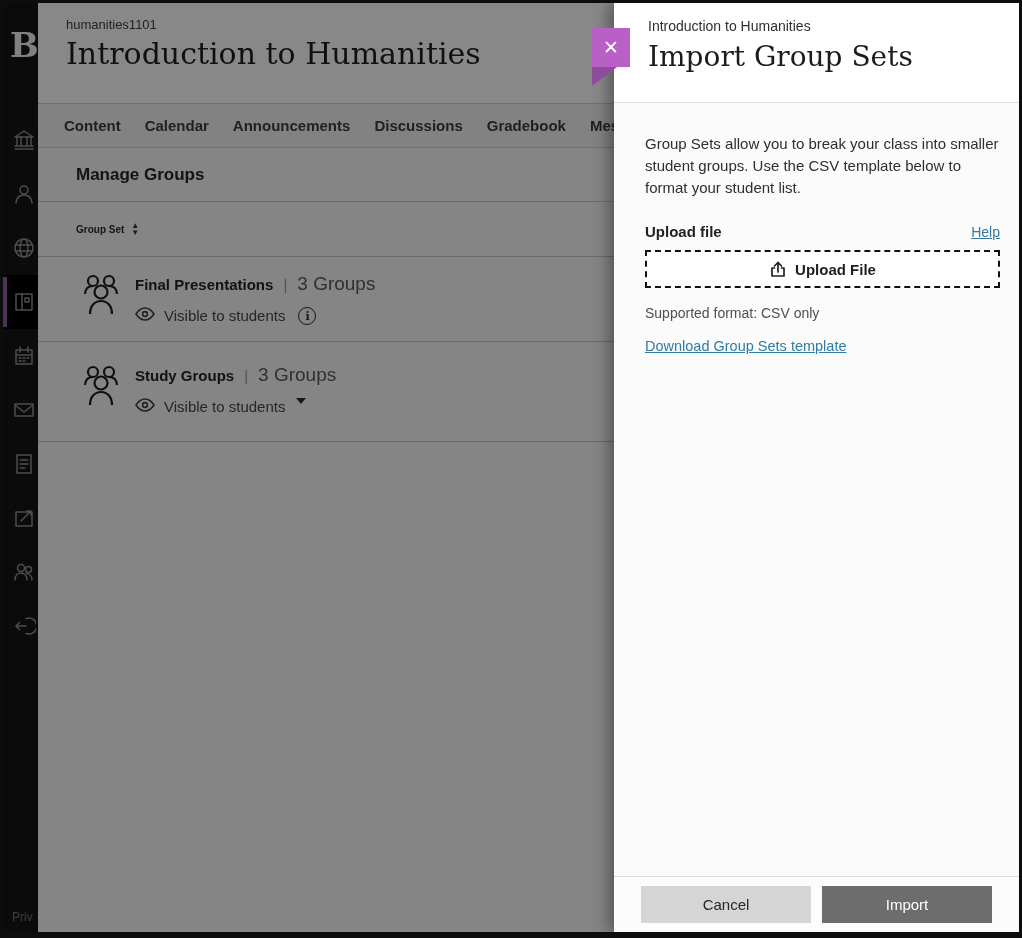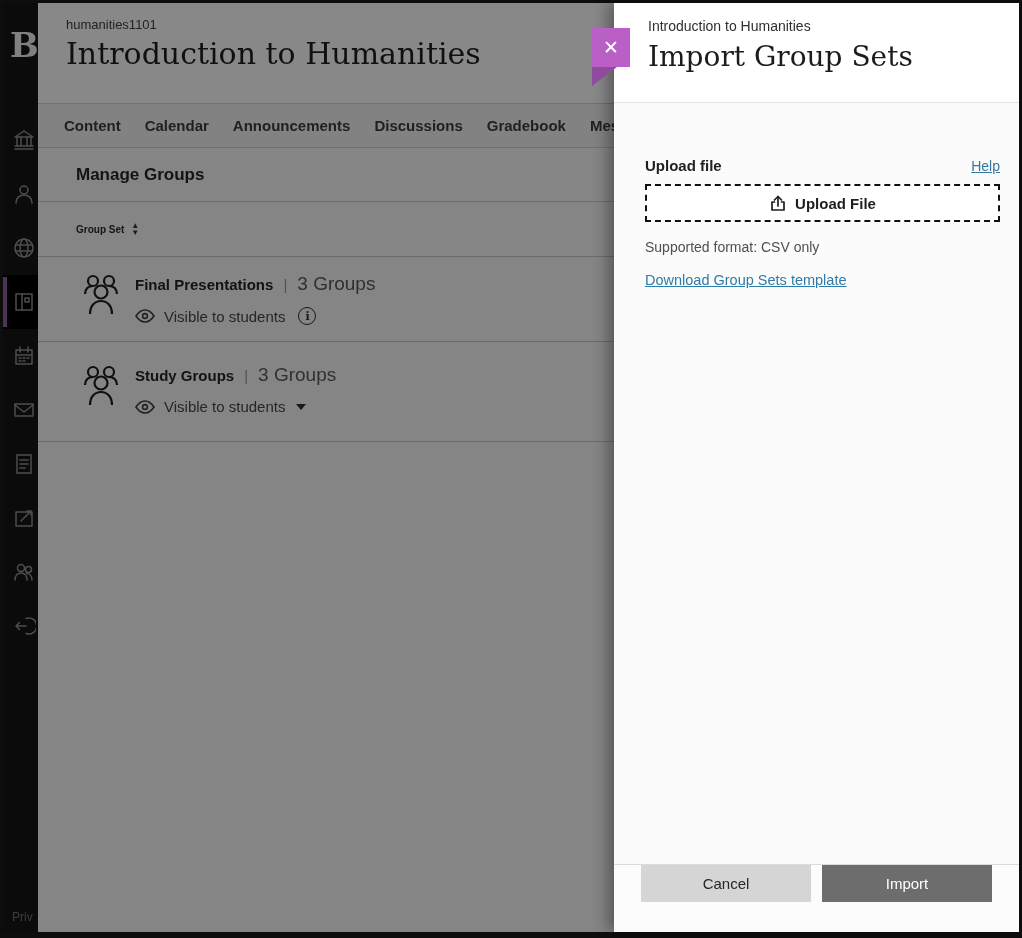--- a/index.html
+++ b/index.html
@@ -31,21 +31,21 @@
   .table-header{ height:56px; display:flex; align-items:center; gap:7px; padding-left:38px;
                  border-top:1px solid #c9c9c9; border-bottom:1px solid #c6c6c6; }
   .table-header .col{ font-size:10px; font-weight:700; color:#2b2b2b; }
   .sort-icon{ display:flex; flex-direction:column; line-height:7px; font-size:8px; color:#333; }
   .grow{ display:flex; gap:16px; padding:16px 0 16px 45px; border-bottom:1px solid #c6c6c6; }
   .grow.tall{ padding:22px 0 26px 45px; }
   .grow svg.gpeople{ stroke:#1f1f1f; fill:none; stroke-width:2.2; }
   .grow-name{ font-size:15px; font-weight:700; color:#232323; }
   .grow-pipe{ font-size:15px; color:#9a9a9a; margin:0 10px; }
   .grow-count{ font-size:19px; color:#5a5a5a; }
-  .grow-line2{ display:flex; align-items:center; gap:9px; margin-top:12px; }
+  .grow-line2{ display:flex; gap:9px; margin-top:12px; }
   .grow-line2 svg.eye{ stroke:#3f3f3f; fill:none; stroke-width:1.6; }
   .grow-vis{ font-size:15px; color:#474747; }
   .info-ic{ width:18px; height:18px; border:1.6px solid #2d2d2d; border-radius:50%;
             display:flex; align-items:center; justify-content:center; font-size:11px; font-weight:700;
             color:#2d2d2d; font-family:"DejaVu Serif",serif; margin-left:4px; }
   .caret{ width:0; height:0; border-left:5px solid transparent; border-right:5px solid transparent;
           border-top:6px solid #2d2d2d; margin-left:2px; }
   
   .overlay{ position:absolute; left:0; top:0; width:614px; height:100%; background:rgba(0,0,0,0.46); z-index:2; }
   
@@ -63,22 +63,22 @@
   .upload-row{ display:flex; align-items:center; justify-content:space-between; margin-top:24px; }
   .upload-label{ font-size:15px; font-weight:700; color:#222; }
   a.help-link{ font-size:14px; color:#35789e; text-decoration:underline; cursor:pointer; }
   .upload-btn{ margin-top:10px; height:38px; width:100%; border:2px dashed #111; background:#fff;
                display:flex; align-items:center; justify-content:center; gap:8px; cursor:pointer; }
   .upload-btn svg{ stroke:#1f1f1f; fill:none; stroke-width:1.7; stroke-linecap:round; stroke-linejoin:round; }
   .upload-btn span{ font-size:15px; font-weight:600; color:#1f1f1f; }
   .supported{ margin-top:17px; font-size:14px; color:#4f4f4f; }
   a.download-link{ display:inline-block; margin-top:17px; font-size:14.5px; color:#2e7ca8;
                    text-decoration:underline; cursor:pointer; }
-  .panel-footer{ position:absolute; left:0; right:0; bottom:0; height:68px; background:#fcfcfc;
-                 border-top:1px solid #dcdcdc; display:flex; align-items:flex-start; justify-content:center; gap:11px; }
+  .panel-footer{ position:absolute; left:0; right:0; bottom:0; height:56px; background:#fcfcfc;
+                 border-top:1px solid #dcdcdc; display:flex; align-items:center; justify-content:center; gap:11px; }
   .btn{ width:170px; height:37px; border:none; font-family:inherit; font-size:15px; cursor:pointer; }
   .btn-cancel{ background:#d5d5d5; color:#262626; }
   .btn-import{ background:#6d6d6d; color:#fff; }
 </style>
 </head>
 <body>
 
 <div class="screen">
 
   <div class="sidebar">
@@ -241,20 +241,21 @@
       <span>✕</span>
     </div>
     <div class="close-tail"></div>
 
     <div class="panel-header">
       <div class="panel-context">Introduction to Humanities</div>
       <div class="panel-title">Import Group Sets</div>
     </div>
 
     <div class="panel-body">
+      <p class="panel-desc">Group Sets allow you to break your class into smaller student groups. Use the CSV template below to format your student list.</p>
 
       <div class="upload-row">
         <span class="upload-label">Upload file</span>
         <a class="help-link">Help</a>
       </div>
 
       <div class="upload-btn">
         <svg width="18" height="18" viewBox="0 0 18 18">
           <path d="M9 12V2.5"></path>
             <path d="M5.5 6L9 2.5 12.5 6"></path>

